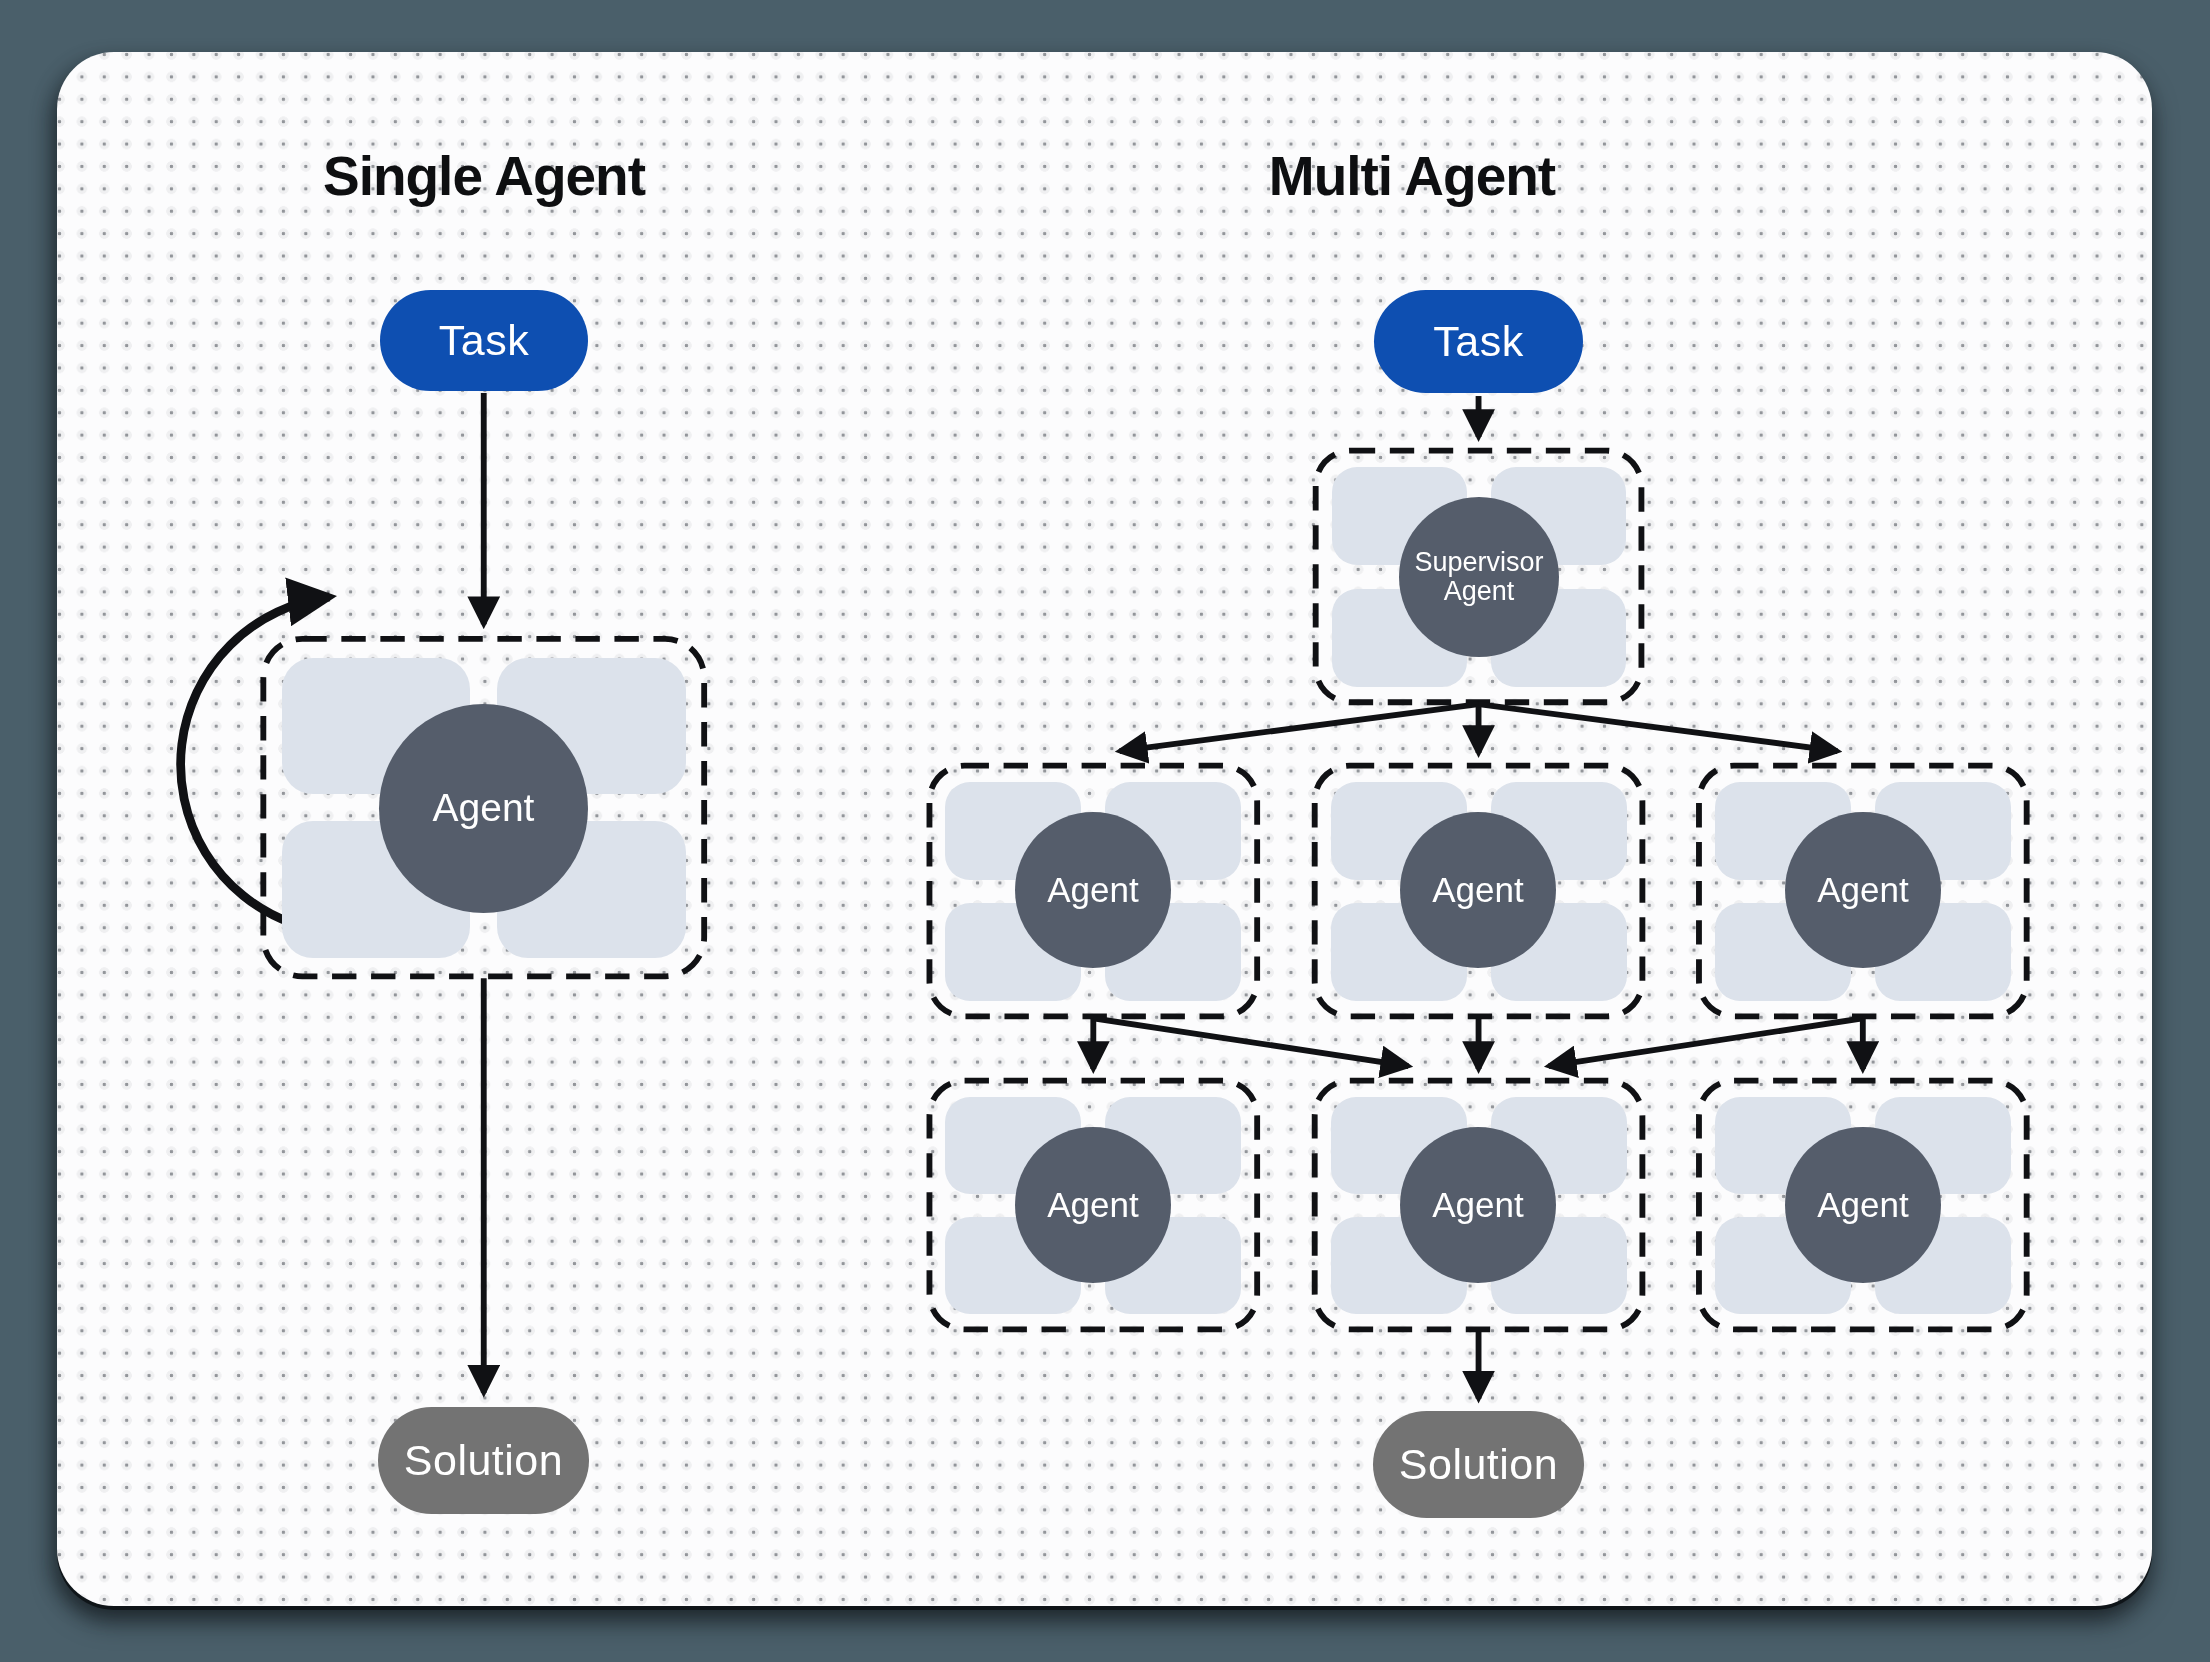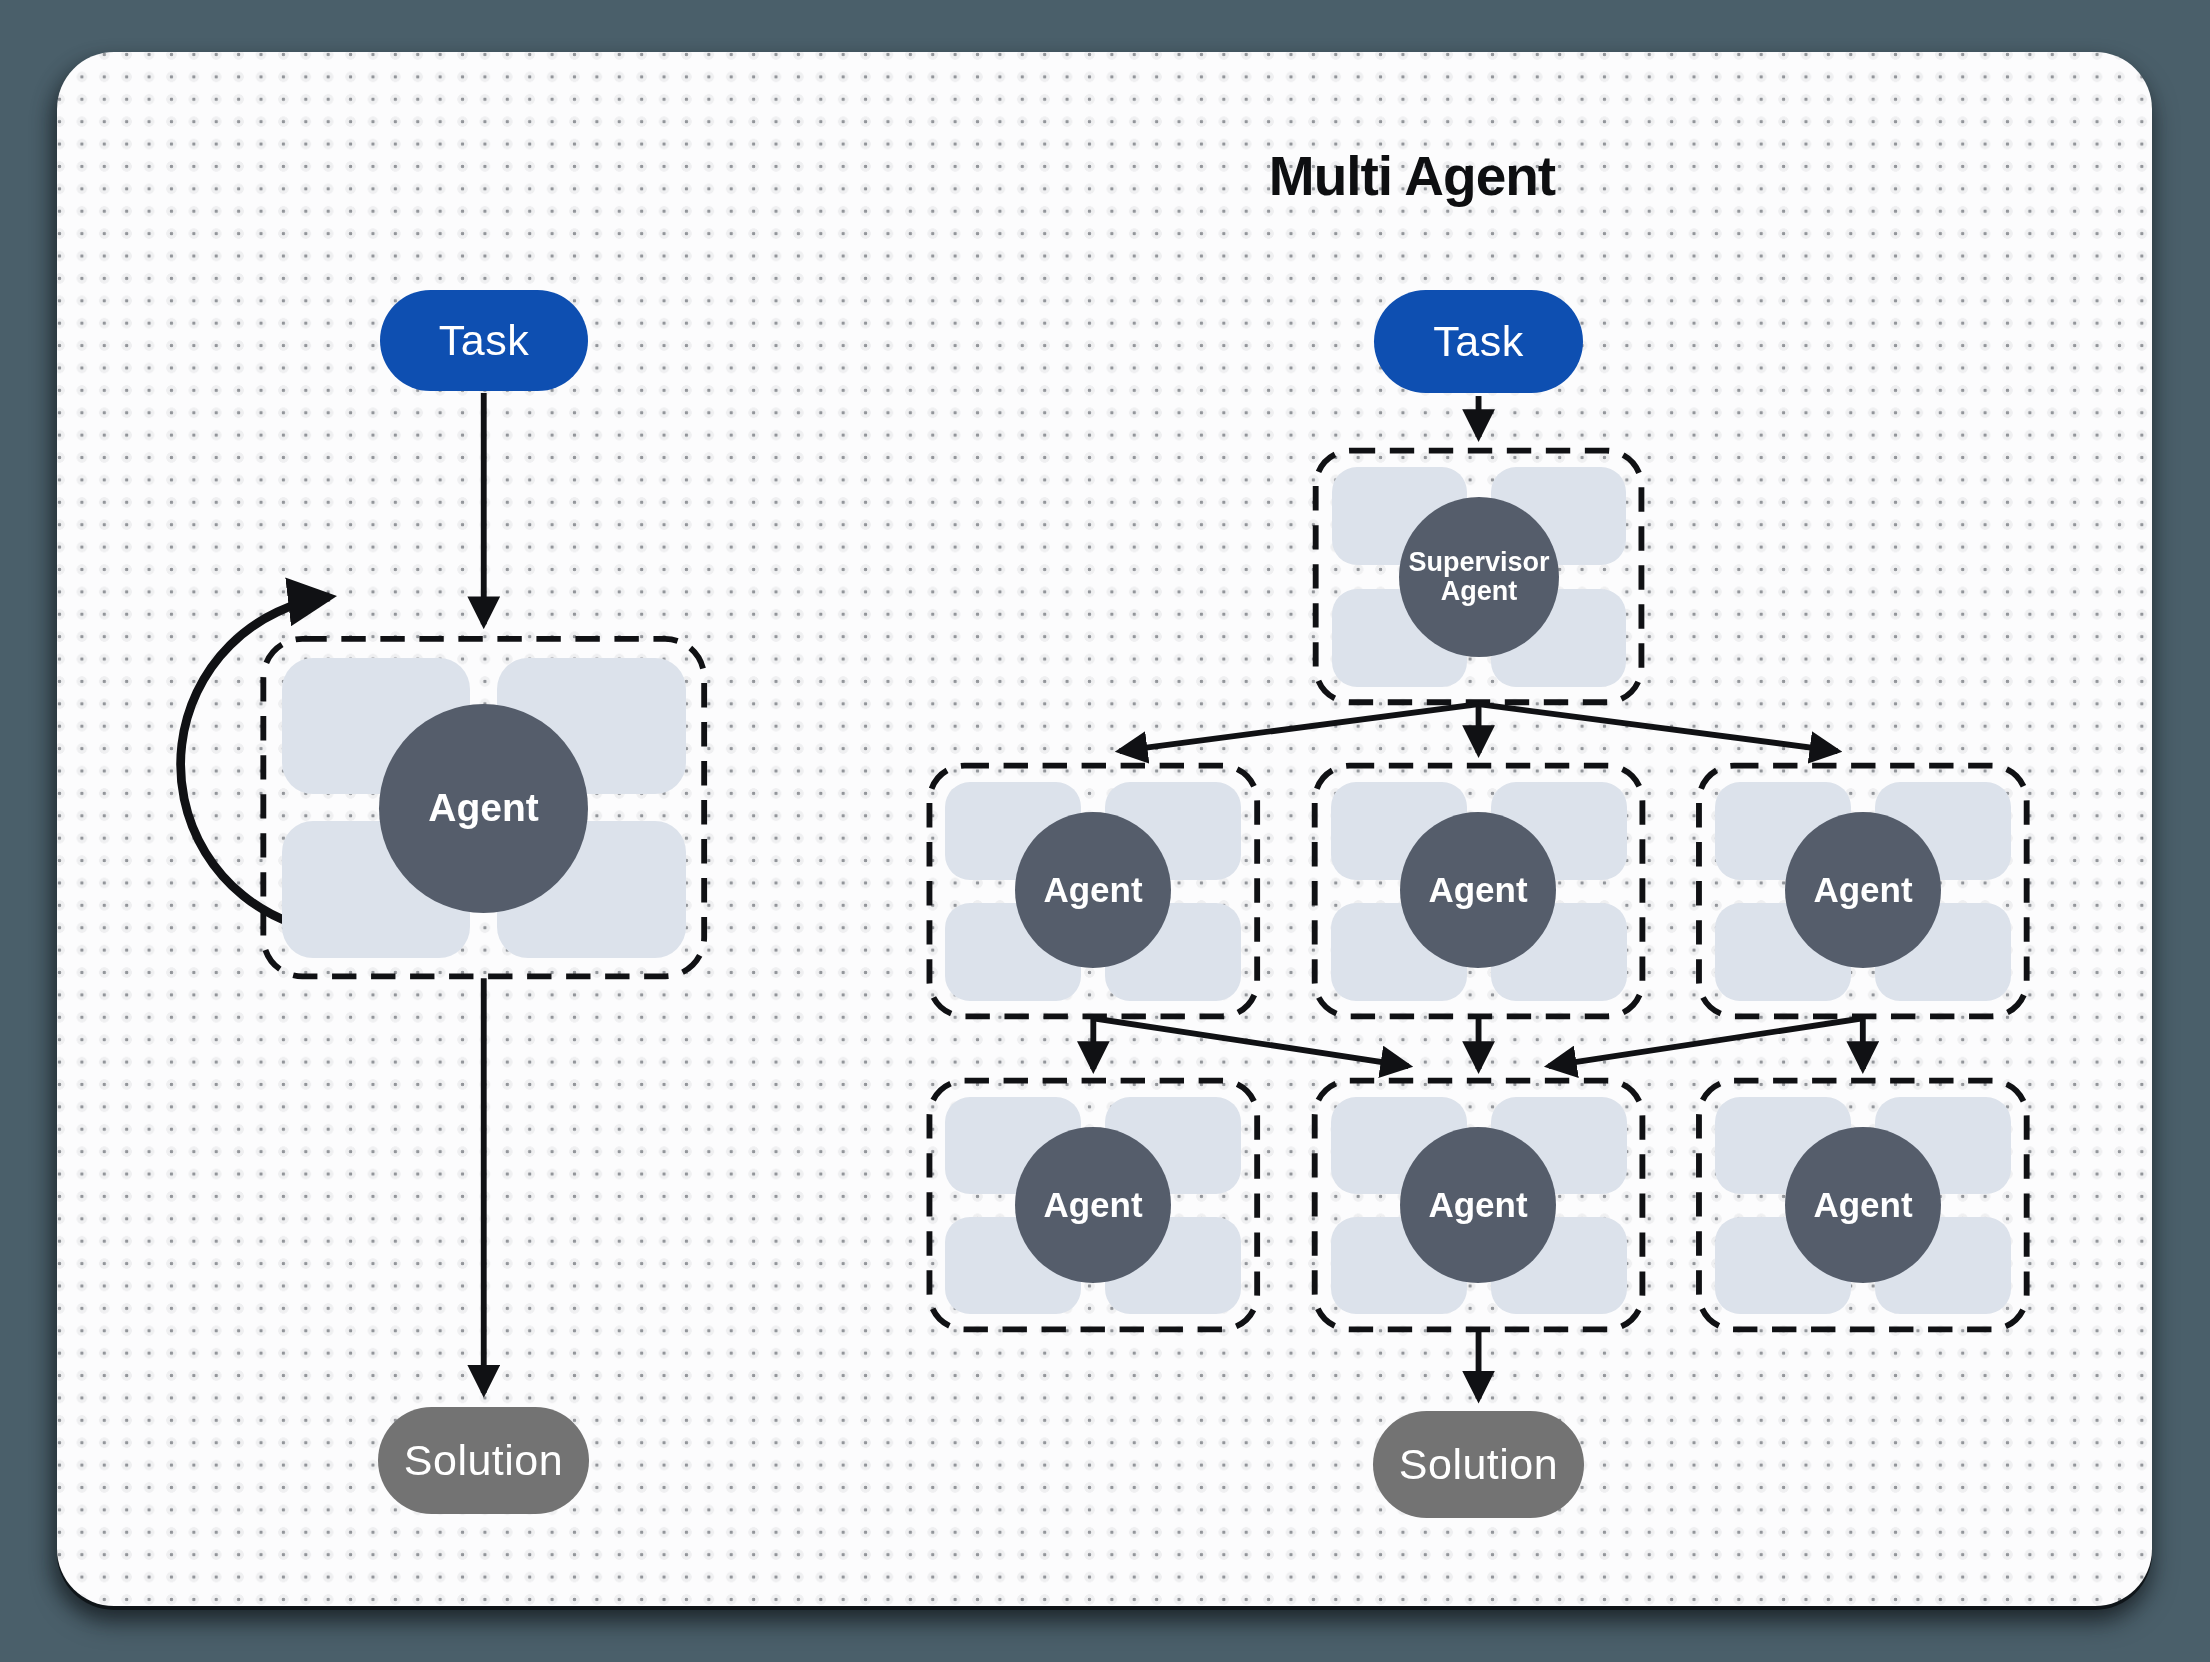--- a/index.html
+++ b/index.html
@@ -38,21 +38,21 @@
     position:absolute;display:grid;
     grid-template-columns:1fr 1fr;grid-template-rows:1fr 1fr;
     gap:23.4px;padding:15.6px;box-sizing:border-box;
   }
   .modules.big{gap:27px;padding:18.5px;}
   .module{background:#dce2eb;border-radius:25px;}
   .modules.big .module{border-radius:31px;}
   .node{
     position:absolute;border-radius:50%;background:#555d6b;color:#ffffff;
     display:flex;align-items:center;justify-content:center;
-    font-weight:bold;text-align:center;line-height:1.08;
+    font-weight:normal;text-align:center;line-height:1.08;
   }
 </style>
 </head>
 <body>
 
 <div id="stage">
   <div class="canvas"></div>
 
   <svg class="lines" viewBox="0 0 2267 1705">
     <defs>
@@ -85,20 +85,21 @@
       <line x1="1121" y1="1044" x2="1121" y2="1096" marker-end="url(#ah)"></line>
       <line x1="1121" y1="1044" x2="1444" y2="1093" marker-end="url(#ah)"></line>
       <line x1="1516" y1="1044" x2="1516" y2="1096" marker-end="url(#ah)"></line>
       <line x1="1910" y1="1044" x2="1588" y2="1093" marker-end="url(#ah)"></line>
       <line x1="1910" y1="1044" x2="1910" y2="1096" marker-end="url(#ah)"></line>
 
       <line x1="1516" y1="1365" x2="1516" y2="1434" marker-end="url(#ah)"></line>
     </g>
   </svg>
 
+  <h1 class="title" style="left:484px;top:146px;">Single Agent</h1>
   <h1 class="title" style="left:1412px;top:146px;">Multi Agent</h1>
 
   <div class="pill blue" style="left:380px;top:290px;width:208px;height:101px;">Task</div>
   <div class="modules big" style="left:263px;top:639px;width:441px;height:337px;">
     <div class="module"></div>
     <div class="module"></div>
     <div class="module"></div>
     <div class="module"></div>
   </div>
   <div class="node" style="left:379px;top:704px;width:209px;height:209px;font-size:39px;">Agent</div>

